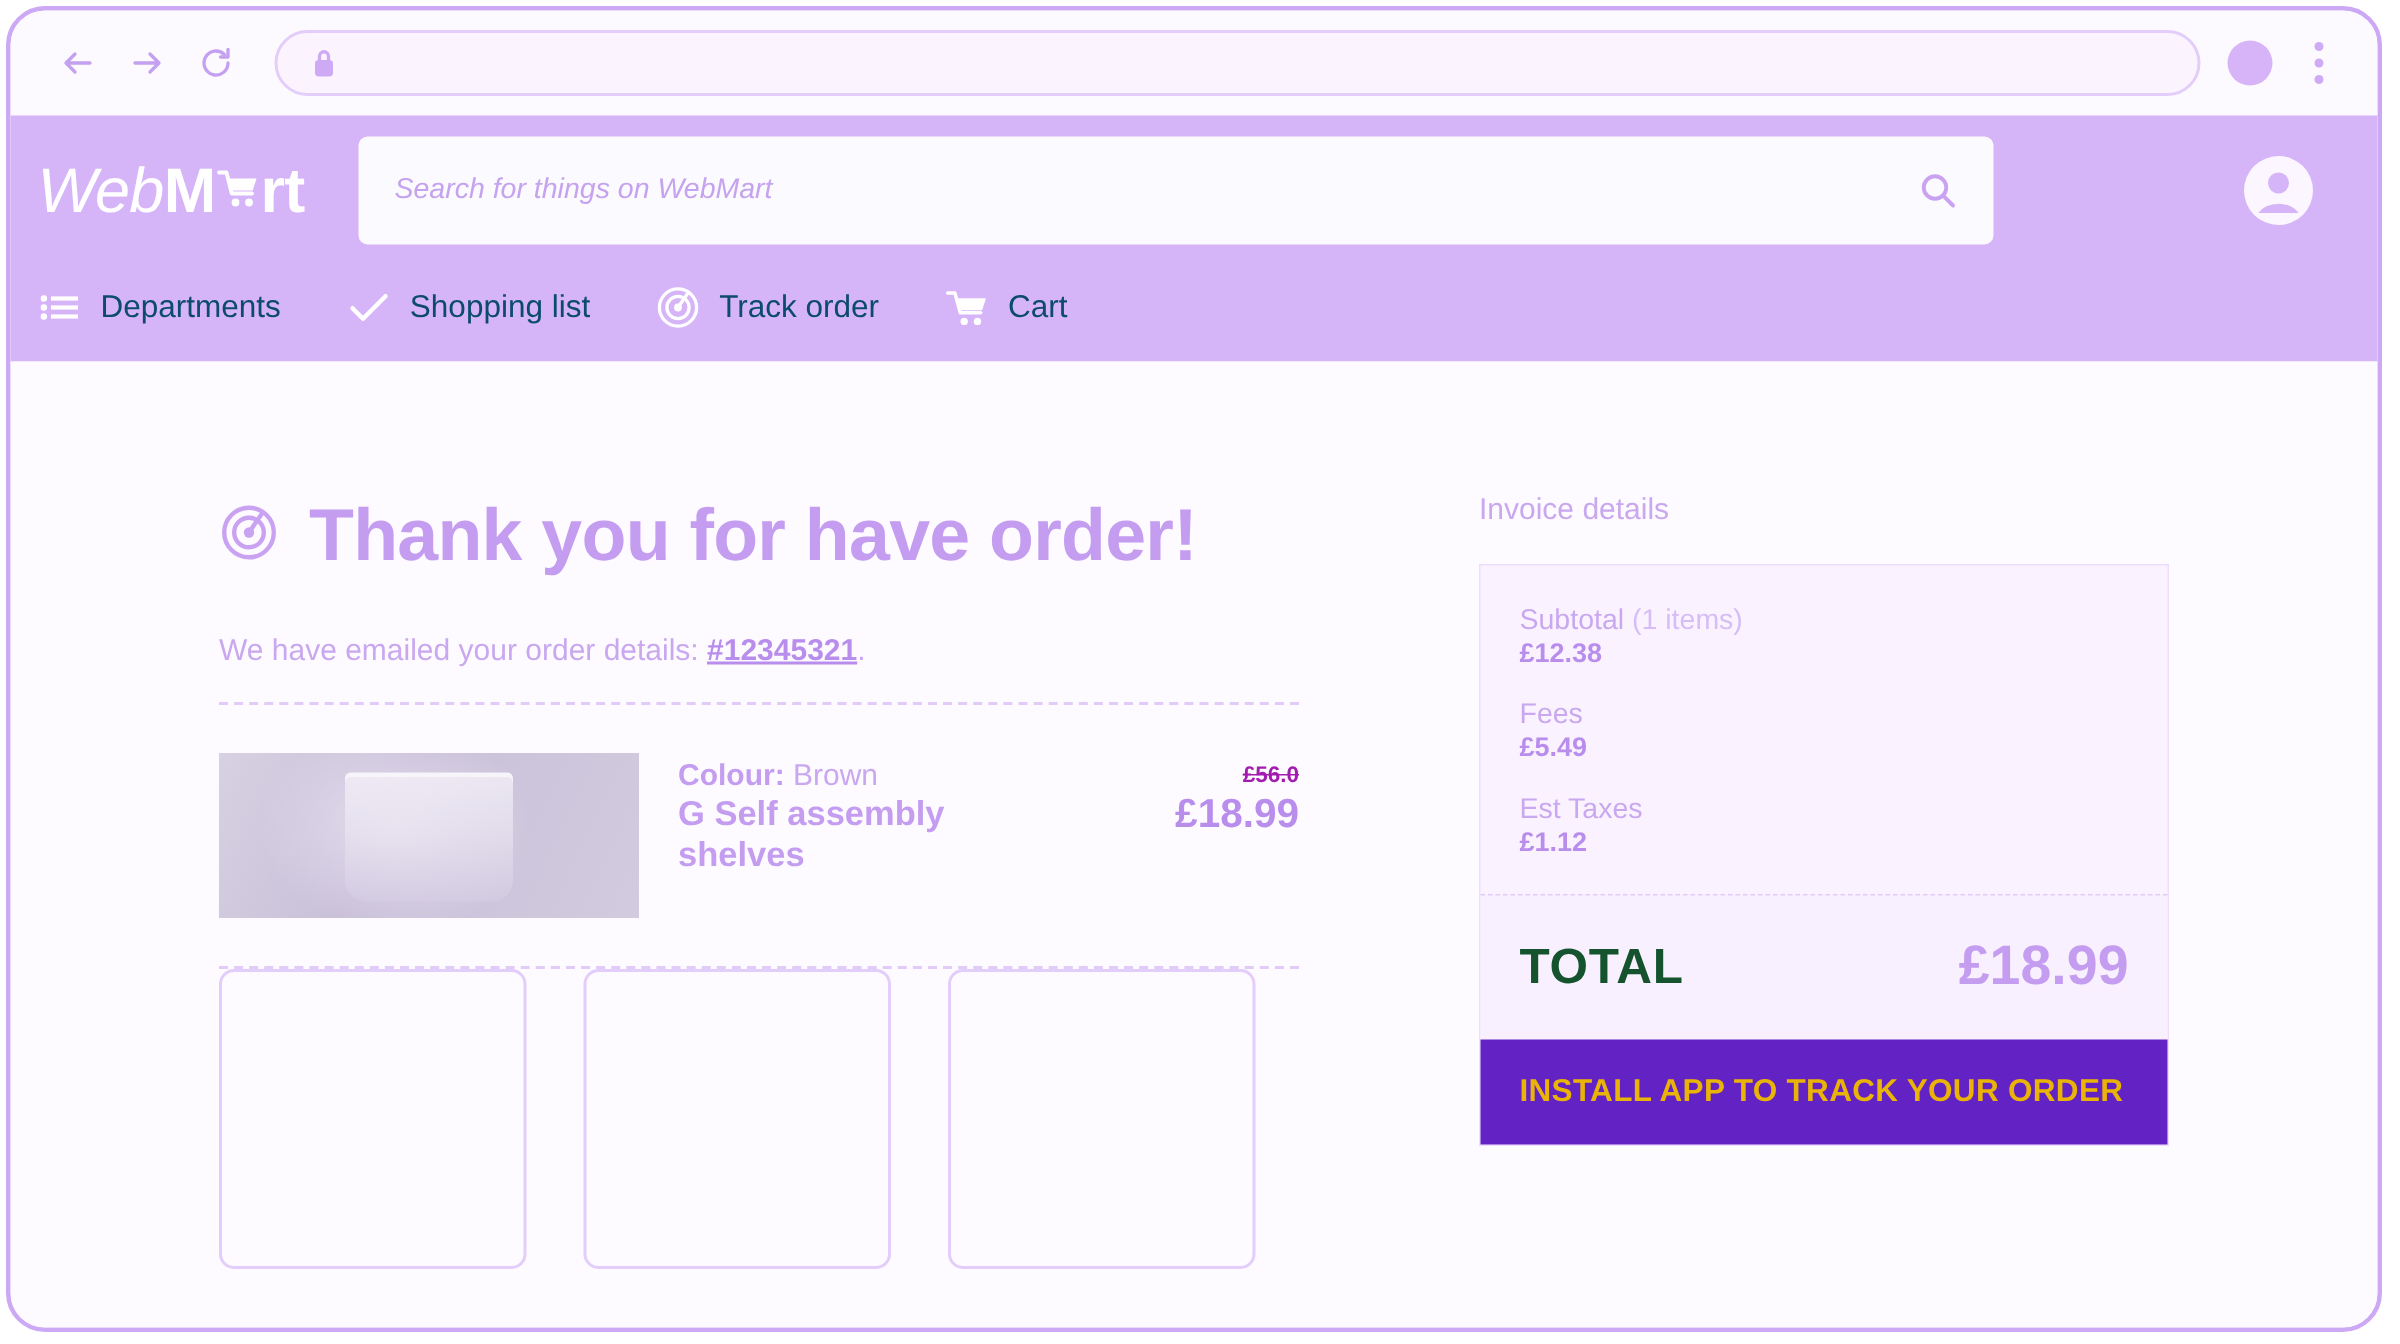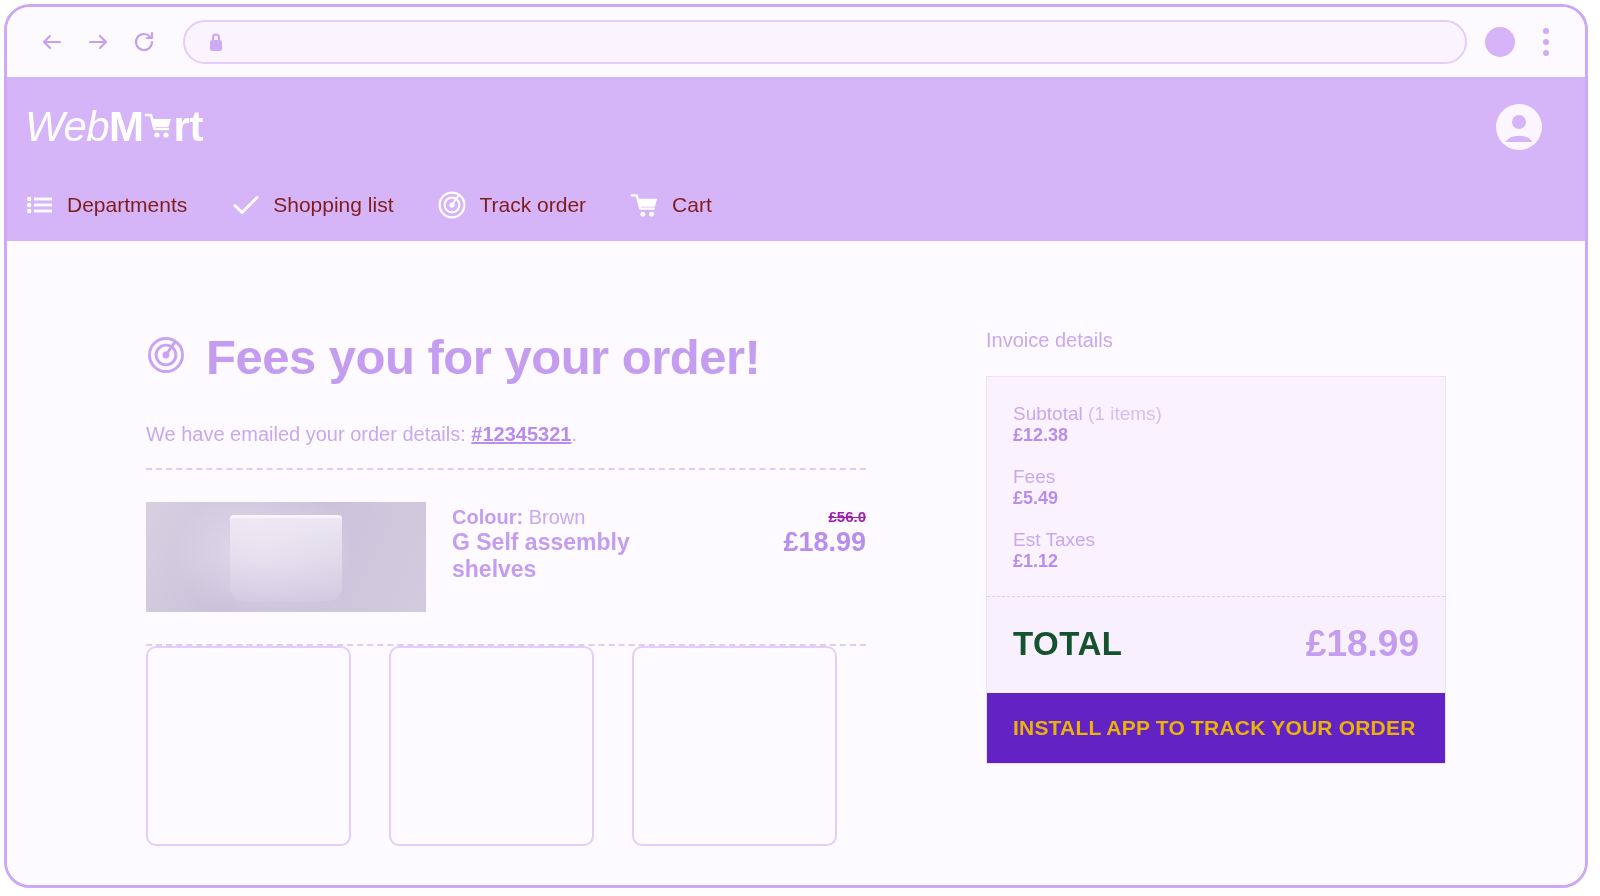--- a/index.html
+++ b/index.html
@@ -161,21 +161,21 @@
     height: 64px;
     display: flex;
     align-items: center;
     padding: 0 0 8px 18px;
     gap: 0;
   }
   .nav-item {
     display: flex;
     align-items: center;
     gap: 12px;
-    color: #7f1d1d;
+    color: #0c4a6e;
     font-size: 21px;
     margin-right: 44px;
     cursor: pointer;
     white-space: nowrap;
   }
   .nav-item .nav-ico {
     display: flex;
     align-items: center;
     justify-content: center;
     width: 30px; height: 30px;
@@ -429,20 +429,27 @@
           <svg width="30" height="30" viewBox="0 0 30 30" style="position:absolute;left:0;top:2px;">
             <path d="M2 4 H7 L10.5 18 H24" fill="none" stroke="#ffffff" stroke-width="2.6" stroke-linecap="round" stroke-linejoin="round"></path>
             <path d="M8.6 8 H27 L24.5 16 H10.6 Z" fill="#ffffff"></path>
             <circle cx="13" cy="24" r="2.6" fill="#ffffff"></circle>
             <circle cx="22" cy="24" r="2.6" fill="#ffffff"></circle>
           </svg>
         </span>
           <span class="logo-rt">rt</span>
       </div>
 
+      <div id="search-bar">
+        <span id="search-input-text">Search for things on WebMart</span>
+        <svg width="30" height="30" viewBox="0 0 30 30">
+          <circle cx="13" cy="13" r="7.5" fill="none" stroke="#c9a3f2" stroke-width="2.6"></circle>
+          <path d="M18.6 18.6 L25 25" stroke="#c9a3f2" stroke-width="2.6" stroke-linecap="round"></path>
+        </svg>
+      </div>
 
       <div id="account-icon">
         <svg width="52" height="52" viewBox="0 0 52 52">
           <circle cx="26" cy="26" r="23" fill="#fbf6ff"></circle>
           <circle cx="26" cy="21" r="7" fill="#d6b4f8"></circle>
           <path d="M12.5 41 A15 11 0 0 1 39.5 41 Z" fill="#d6b4f8"></path>
         </svg>
       </div>
     </div>
 
@@ -504,21 +511,21 @@
 
         <div id="thankyou-heading">
           <span class="heading-ico">
             <svg width="40" height="40" viewBox="0 0 30 30">
               <circle cx="15" cy="15" r="12.4" fill="none" stroke="#c9a3f2" stroke-width="2.2"></circle>
               <circle cx="15" cy="15" r="7.4" fill="none" stroke="#c9a3f2" stroke-width="2.2"></circle>
               <circle cx="15" cy="15" r="2.6" fill="#c9a3f2"></circle>
               <path d="M15 15 L21.5 5.5" stroke="#c9a3f2" stroke-width="2.2" stroke-linecap="round"></path>
             </svg>
           </span>
-          <h1 id="thankyou-title">Fees you for your order!</h1>
+          <h1 id="thankyou-title">Thank you for have order!</h1>
         </div>
 
         <div id="emailed-line">
           <span>We have emailed your order details: </span><a id="order-link">#12345321</a><span>.</span>
         </div>
 
         <div class="dashed-sep"></div>
 
         <div id="order-item-row">
           <div id="item-thumb"></div>

